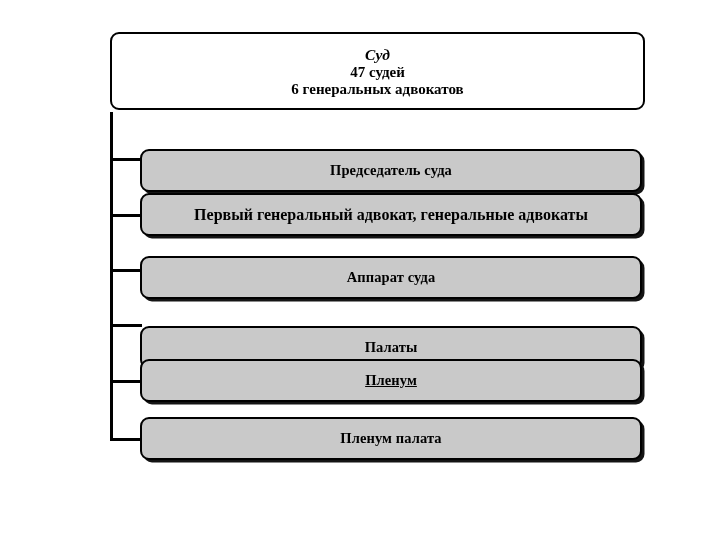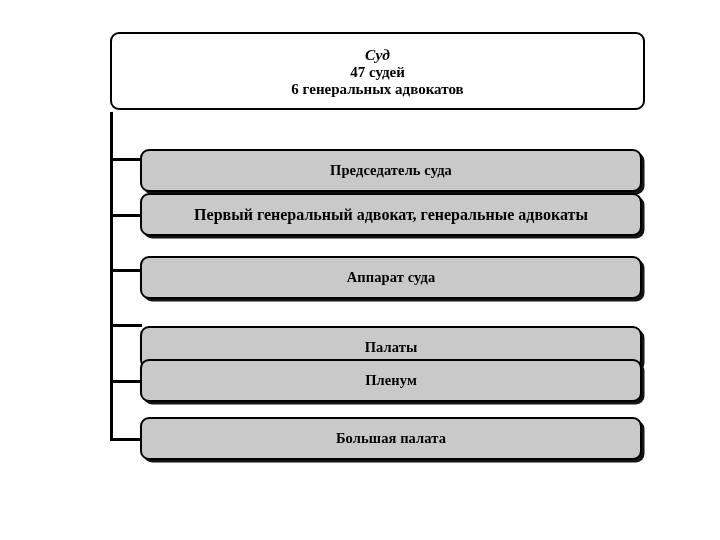--- a/index.html
+++ b/index.html
@@ -124,21 +124,21 @@
   </div>
 
   <div class="child-box" style="top:256px;">
     <div class="child-label">Аппарат суда</div>
   </div>
 
   <div class="child-box" style="top:310px;margin-top:16px;">
     <div class="child-label">Палаты</div>
   </div>
 
-  <div class="child-box" style="top:359px;">
+  <div class="child-box" style="top:359px;text-decoration:underline;">
     <div class="child-label">Пленум</div>
   </div>
 
   <div class="child-box" style="top:417px;">
-    <div class="child-label">Большая палата</div>
+    <div class="child-label">Пленум палата</div>
   </div>
 
 </div>
 
 </body></html>

